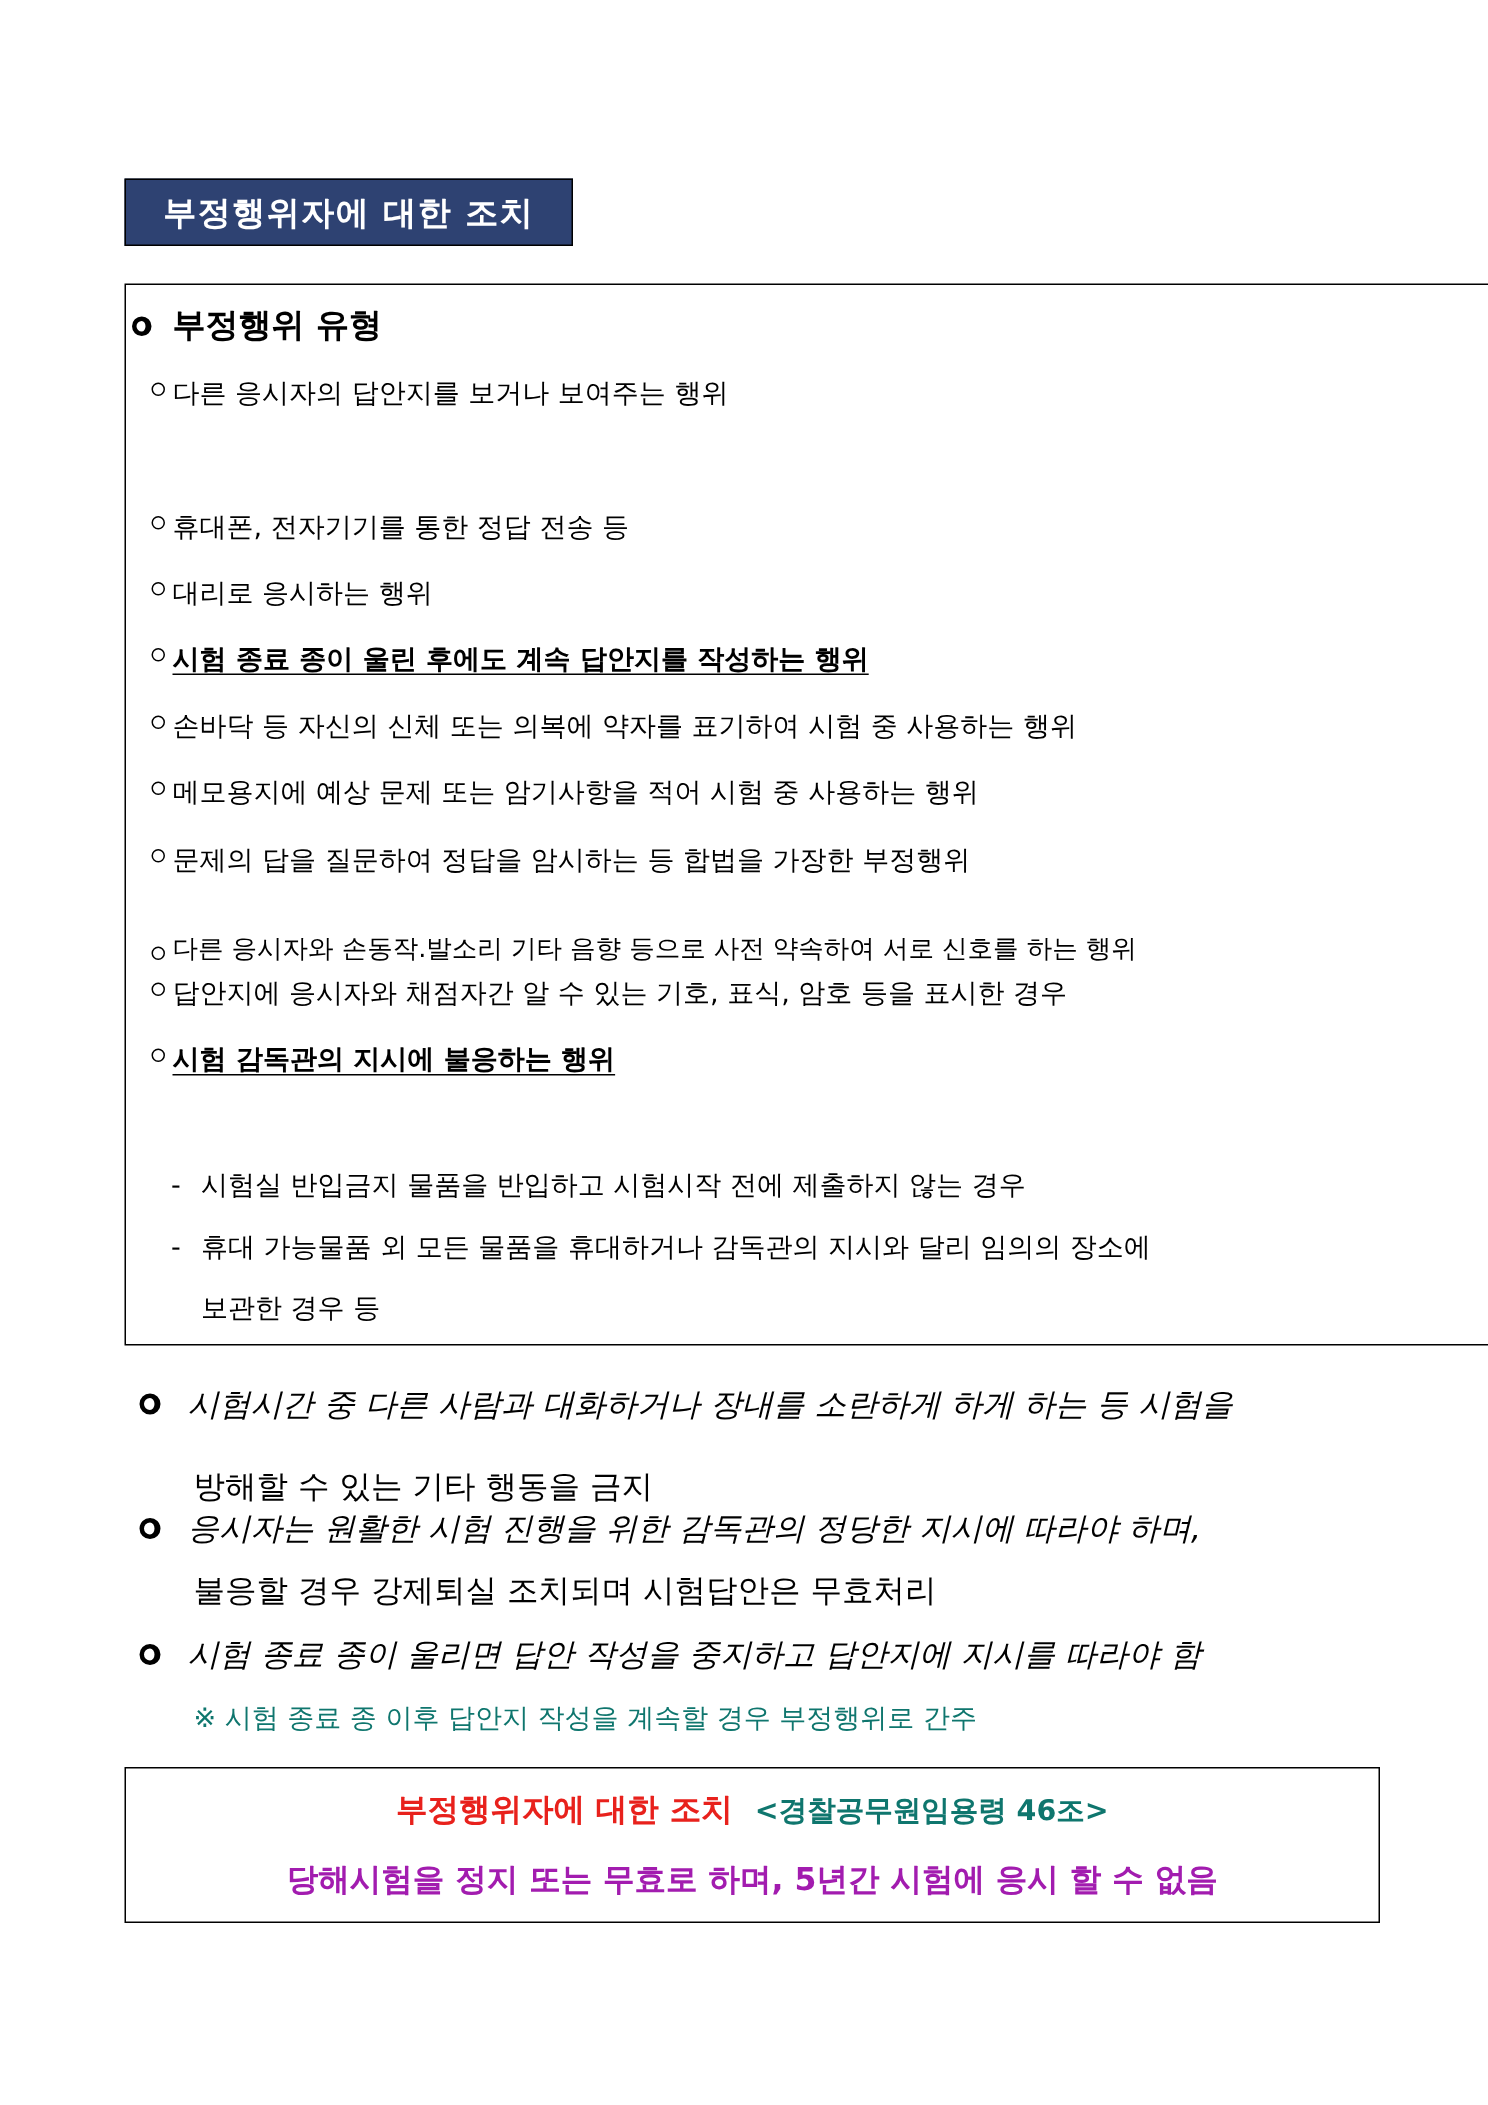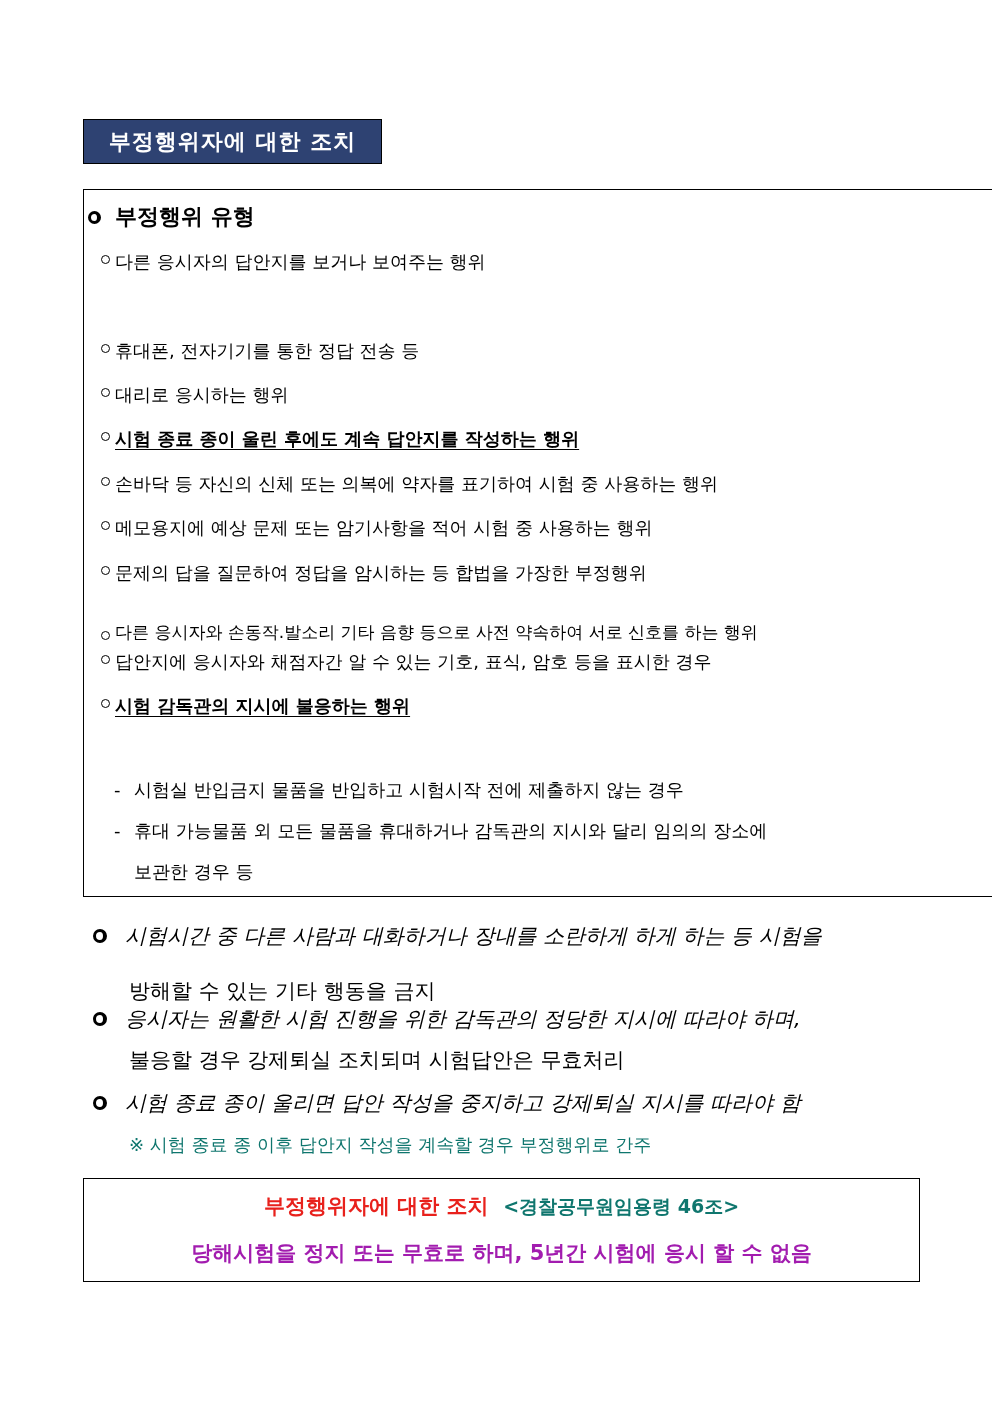--- a/index.html
+++ b/index.html
@@ -90,21 +90,21 @@
     <span>시험시간 중 다른 사람과 대화하거나 장내를 소란하게 하게 하는 등 시험을</span>
   </div>
 <div class="cont" style="top:977px">방해할 수 있는 기타 행동을 금지</div>
 <div class="outer" style="top:1005px">
     <span class="big-circle"></span>
     <span>응시자는 원활한 시험 진행을 위한 감독관의 정당한 지시에 따라야 하며,</span>
   </div>
 <div class="cont" style="top:1046px">불응할 경우 강제퇴실 조치되며 시험답안은 무효처리</div>
 <div class="outer" style="top:1089px">
     <span class="big-circle"></span>
-    <span>시험 종료 종이 울리면 답안 작성을 중지하고 강제퇴실 지시를 따라야 함</span>
+    <span>시험 종료 종이 울리면 답안 작성을 중지하고 답안지에 지시를 따라야 함</span>
   </div>
 <div class="note" style="top:1133px">※ 시험 종료 종 이후 답안지 작성을 계속할 경우 부정행위로 간주</div>
 
 <div class="box2">
   <div class="l1">
     <span class="red">부정행위자에 대한 조치</span>&nbsp;
     <span class="blk">&lt;경찰공무원임용령 46조&gt;</span>
   </div>
   <div class="l2">당해시험을 정지 또는 무효로 하며, 5년간 시험에 응시 할 수 없음</div>
 </div>

